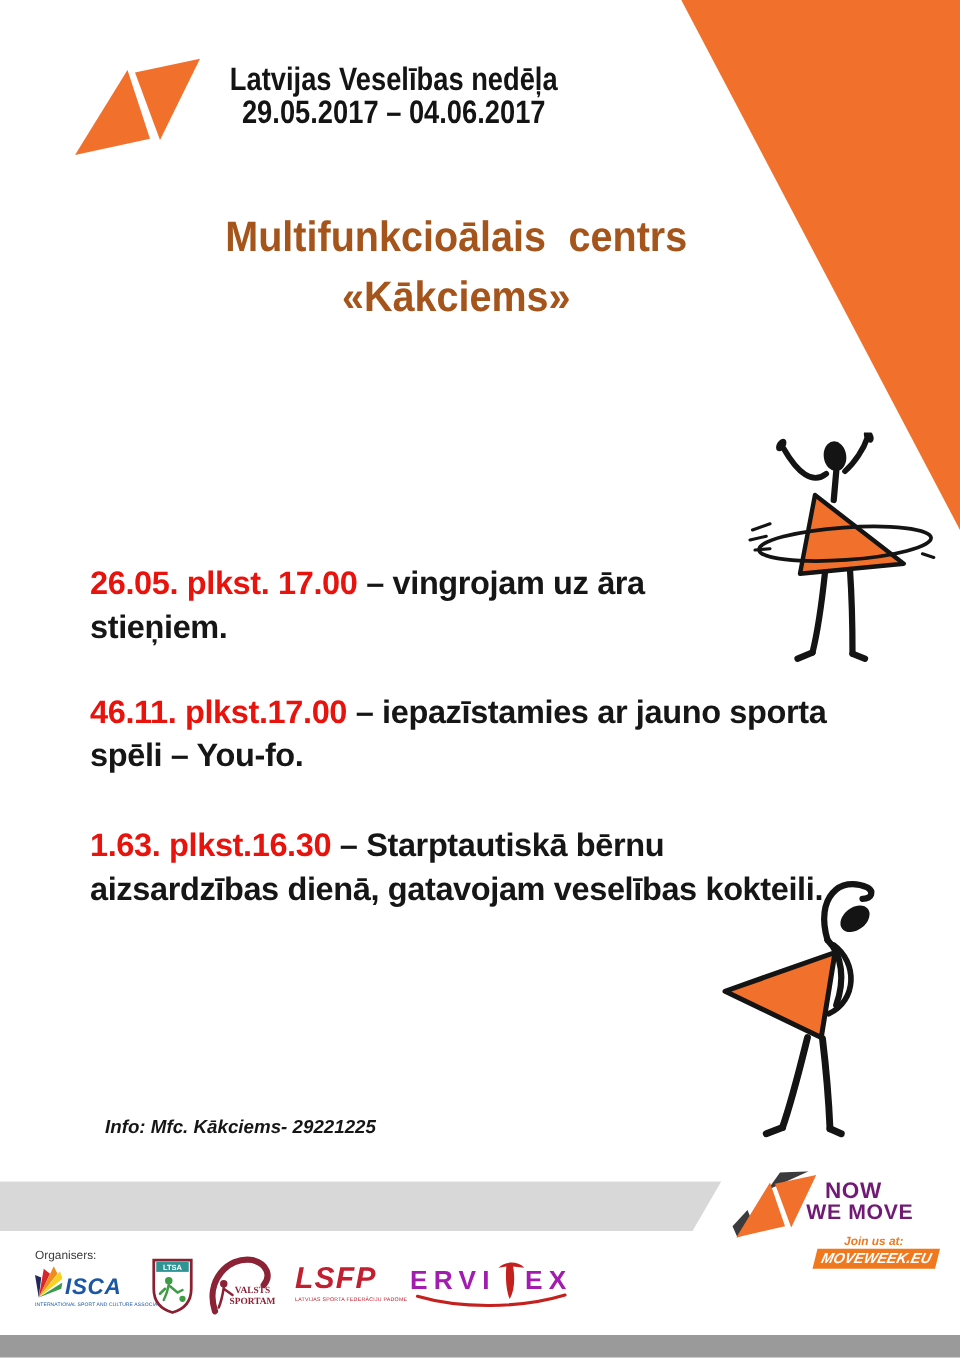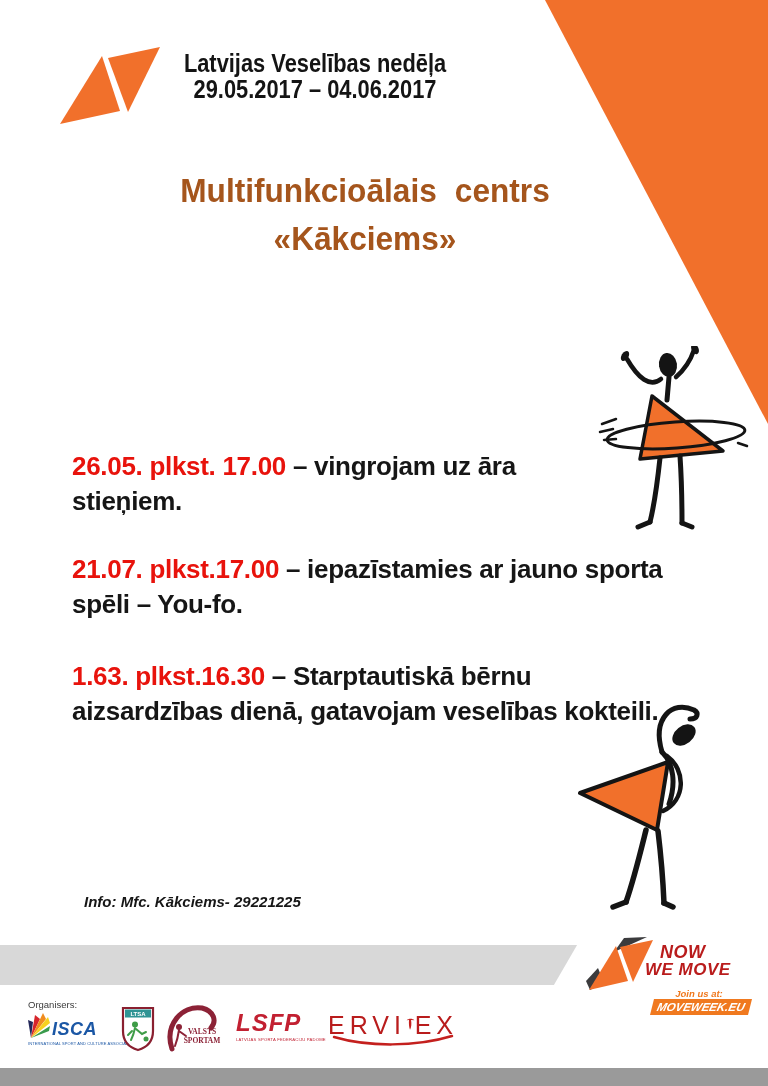--- a/index.html
+++ b/index.html
@@ -29,21 +29,21 @@
   #e2{top:449px;width:550px;}
   #e3{top:552px;width:612px;}
   #e4{top:659px;width:596px;}
 
   .info{left:84px;top:893px;font-size:15px;font-weight:bold;font-style:italic;color:#161616;}
 
   
   .gray-band{left:0;top:945px;width:580px;height:40px;background:#D8D8D8;
              clip-path:polygon(0 0,99.5% 0,95.5% 100%,0 100%);}
   .nwm-arrow{left:584px;top:937px;}
-  .nwm-text{left:645px;top:943px;color:#b91c1c;font-style:italic;font-weight:bold;white-space:nowrap;}
+  .nwm-text{left:645px;top:943px;color:#701a75;font-weight:bold;white-space:nowrap;}
   .nwm-text .l1{font-size:18px;line-height:18px;margin-left:15px;letter-spacing:.5px;}
   .nwm-text .l2{font-size:17px;line-height:17px;letter-spacing:.5px;}
   .join{left:646px;top:988px;width:106px;text-align:center;font-size:9.5px;
         font-weight:bold;font-style:italic;color:#F0791F;}
   .badge{left:652px;top:999px;width:98px;height:16px;background:#F0791F;transform:skewX(-14deg);}
   .badge span{display:block;text-align:center;font-size:11.5px;line-height:16px;
               font-weight:bold;font-style:italic;color:#fff;}
 
   
   .org-label{left:28px;top:999px;font-size:9.5px;color:#3A3A3A;}
@@ -51,21 +51,21 @@
   .isca-row{display:flex;align-items:flex-end;gap:2px;}
   .isca-text{font-size:18px;line-height:19px;font-weight:900;font-style:italic;color:#1B57A5;letter-spacing:.5px;}
   .isca-caption{font-size:4px;color:#1B57A5;margin-top:1.5px;white-space:nowrap;letter-spacing:.1px;}
   .ltsa{left:121px;top:1005px;}
   .valsts{left:164px;top:1001px;}
   .lsfp{left:236px;top:1011px;}
   .lsfp-text{font-size:24px;line-height:24px;font-weight:900;font-style:italic;color:#C22031;letter-spacing:1px;}
   .lsfp-caption{font-size:4.2px;color:#C22031;margin-top:1.5px;white-space:nowrap;letter-spacing:.2px;}
   .ervitex{left:328px;top:1006px;width:130px;height:42px;}
   .erv-row{display:flex;align-items:flex-start;}
-  .erv-l{font-size:25px;font-weight:normal;color:#b91c1c;letter-spacing:5px;line-height:30px;margin-top:4px;}
+  .erv-l{font-size:21px;font-weight:bold;color:#a21caf;letter-spacing:5px;line-height:30px;margin-top:4px;}
   .erv-swoosh{position:absolute;left:0;top:28px;}
 </style>
 </head>
 <body>
 
 <div class="poster">
 
   <div class="abs wedge"></div>
 
   <svg class="abs" style="left:52px;top:42px" width="112" height="86" viewBox="0 0 112 86">
@@ -79,21 +79,21 @@
   </div>
 
   <div class="abs heading-block">
     <div class="l1">Multifunkcioālais centrs</div>
     <div class="l2">«Kākciems»</div>
   </div>
 
 
   <p class="abs event" id="e2"><span class="date">26.05. plkst. 17.00</span><span> – vingrojam uz āra stieņiem.</span></p>
 
-  <p class="abs event" id="e3"><span class="date">21.07. plkst.17.00</span><span> – iepazīstamies ar jauno sporta spēli – You-fo.</span></p>
+  <p class="abs event" id="e3"><span class="date">46.11. plkst.17.00</span><span> – iepazīstamies ar jauno sporta spēli – You-fo.</span></p>
 
   <p class="abs event" id="e4"><span class="date">1.63. plkst.16.30</span><span> – Starptautiskā bērnu aizsardzības dienā, gatavojam veselības kokteili.</span></p>
 
   <svg class="abs" style="left:598px;top:346px" width="152" height="188" viewBox="0 0 152 188">
     <g stroke="#141414" fill="none" stroke-linecap="round">
       <ellipse cx="70" cy="19" rx="9" ry="12" transform="rotate(-8 70 19)" fill="#141414" stroke="none"></ellipse>
       <path d="M63,33 C52,42 40,32 29,13" stroke-width="4.5"></path>
       <ellipse cx="27" cy="10" rx="3.5" ry="5.5" transform="rotate(32 27 10)" fill="#141414" stroke="none"></ellipse>
       <path d="M78,31 C86,24 93,13 96,4" stroke-width="4.5"></path>
       <ellipse cx="97" cy="3" rx="3.5" ry="5.5" transform="rotate(-25 97 3)" fill="#141414" stroke="none"></ellipse>

